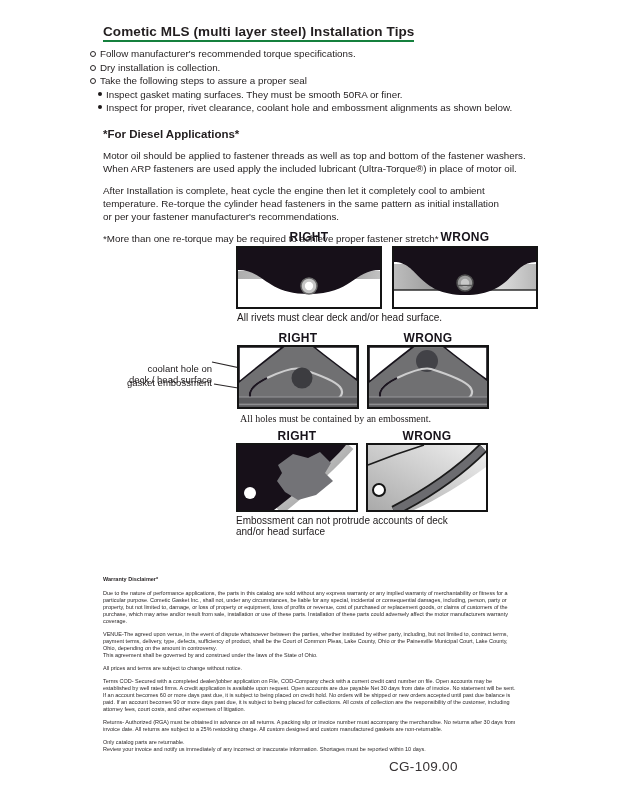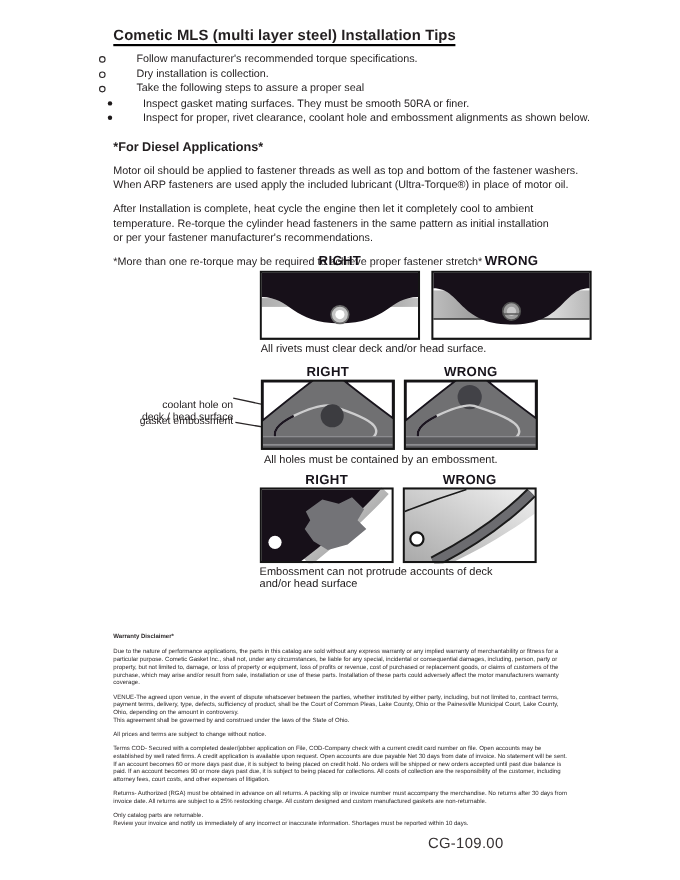--- a/index.html
+++ b/index.html
@@ -9,26 +9,26 @@
     background:#ffffff;
     font-family:"Liberation Sans","DejaVu Sans",sans-serif;
     color:#221e1f;
     overflow:hidden;
   }
   
   .doc-title{
     margin:24px 0 0 103px;
     display:inline-block;
     font-size:13.5px;font-weight:bold;
-    border-bottom:2px solid #000000;
+    border-bottom:2px solid #15803d;
     padding-bottom:1px;
     letter-spacing:.1px;
   }
   .bullets{margin:5px 0 0 90px;}
-  .b-row{display:flex;align-items:flex-start;line-height:13.5px;font-size:9.8px;gap:24px;}
+  .b-row{display:flex;align-items:flex-start;line-height:13.5px;font-size:9.8px;}
   .b-circle{flex:0 0 auto;width:4px;height:4px;border:1px solid #2a2627;border-radius:50%;margin:4px 4px 0 0;}
   .b-dot{flex:0 0 auto;width:4px;height:4px;background:#1d191a;border-radius:50%;margin:4px 4px 0 0;}
   .sub{margin-left:8px;}
   .diesel-head{margin:13px 0 0 103px;font-size:11.5px;font-weight:bold;}
   .para{margin:9px 0 0 103px;width:440px;font-size:9.8px;line-height:13px;white-space:pre-line;}
   
   .abs{position:absolute;}
   .rw-label{font-size:12px;font-weight:bold;text-align:center;letter-spacing:.3px;color:#17131a;}
   .caption{font-size:10px;color:#1d191a;line-height:11px;}
   .ann{font-size:9.5px;text-align:right;line-height:10.5px;color:#1d191a;white-space:pre-line;}
@@ -162,21 +162,21 @@
       <circle cx="60" cy="16" r="11" fill="#424247"></circle>
       <path d="M15,57 C9,47 16,40 30,33 C45,26 57,22 64,24 C80,29 98,36 103,42 C107,47 105,53 97,55 C74,60 26,61 15,57 Z" fill="none" stroke="#cdcdce" stroke-width="2.2"></path>
       <path d="M15,57 C9,47 16,40 30,33" fill="none" stroke="#1c1620" stroke-width="2.2"></path>
       <rect x="2" y="52" width="118" height="10" fill="#5a5a5d"></rect>
       <line x1="2" y1="52" x2="120" y2="52" stroke="#97979b" stroke-width="1"></line>
       <rect x="2" y="58.6" width="118" height="1.6" fill="#8d8d90"></rect>
       <rect x="1" y="1" width="120" height="62" fill="none" stroke="#141414" stroke-width="2"></rect>
     </svg>
   </div>
 
-  <div class="abs caption" style="left:240px;top:413px;">All holes must be contained by an embossment.</div>
+  <div class="abs caption" style="left:240px;top:413px;font-family:Liberation Serif, serif;">All holes must be contained by an embossment.</div>
 
   
   <div class="abs rw-label" style="left:236px;top:429px;width:122px;">RIGHT</div>
   <div class="abs rw-label" style="left:366px;top:429px;width:122px;">WRONG</div>
 
   <div class="abs panel" style="left:236px;top:443px;">
     <svg width="122" height="69" viewBox="0 0 122 69">
       <defs>
         <linearGradient id="g3a" x1="0" y1="0" x2="1" y2="1">
           <stop offset="0" stop-color="#e2e2e2"></stop>

